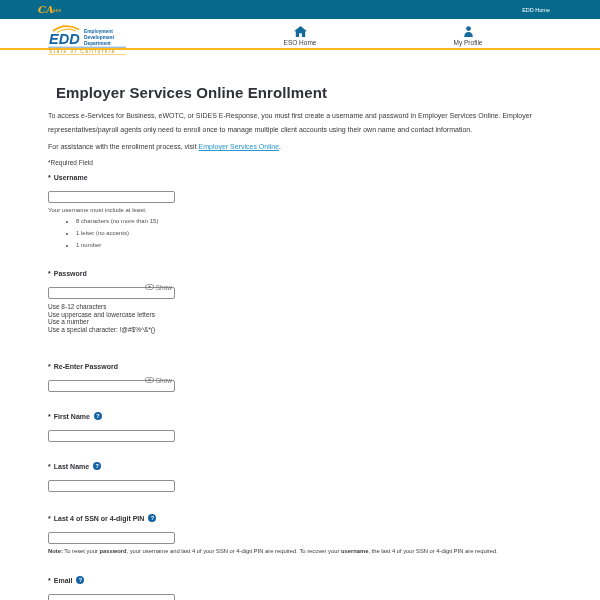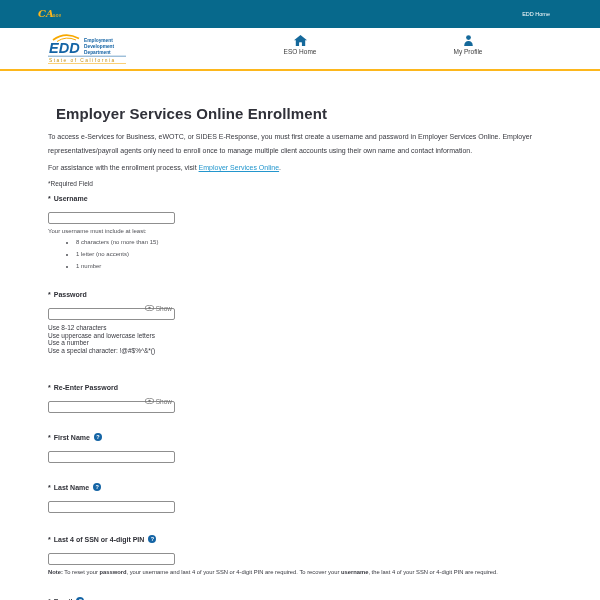--- a/index.html
+++ b/index.html
@@ -5,36 +5,36 @@
   * { box-sizing: border-box; }
   html,body { margin:0; padding:0; }
   body {
     width:600px; height:600px; overflow:hidden;
     background:#ffffff; color:#37383f;
     font-family:"Liberation Sans", sans-serif;
     -webkit-font-smoothing:antialiased;
   }
   
   .topbar {
-    height:28px; background:#07698c;
+    height:19px; background:#07698c;
     display:flex; align-items:center; justify-content:space-between;
     padding:0 50px 0 38px;
   }
   .ca-logo { display:flex; align-items:flex-end; line-height:1; cursor:pointer; }
   .ca-logo .ca {
     font-family:"DejaVu Serif", serif; font-style:italic; font-weight:bold;
     font-size:10px; color:#fdb71c;
   }
   .ca-logo .gov {
     font-size:3.5px; color:#fdb71c; font-weight:bold; margin-left:-1px; margin-bottom:1px;
     letter-spacing:0.3px;
   }
   .topbar-link { color:#ffffff; font-size:5.5px; text-decoration:none; cursor:pointer; }
   
-  header { height:41px; position:relative; background:#ffffff; }
+  header { height:29px; position:relative; background:#ffffff; }
   .edd-logo { position:absolute; left:46px; top:5px; cursor:pointer; }
   .nav-item {
     position:absolute; top:7px; text-align:center;
     font-size:6.5px; color:#3c3c3c; cursor:pointer; line-height:1;
   }
   .nav-item svg { display:block; margin:0 auto 3px auto; }
   .nav-home { left:276px; width:48px; }
   .nav-profile { left:444px; width:48px; }
   .gold-line { height:2px; background:#fdb71c; }
   

